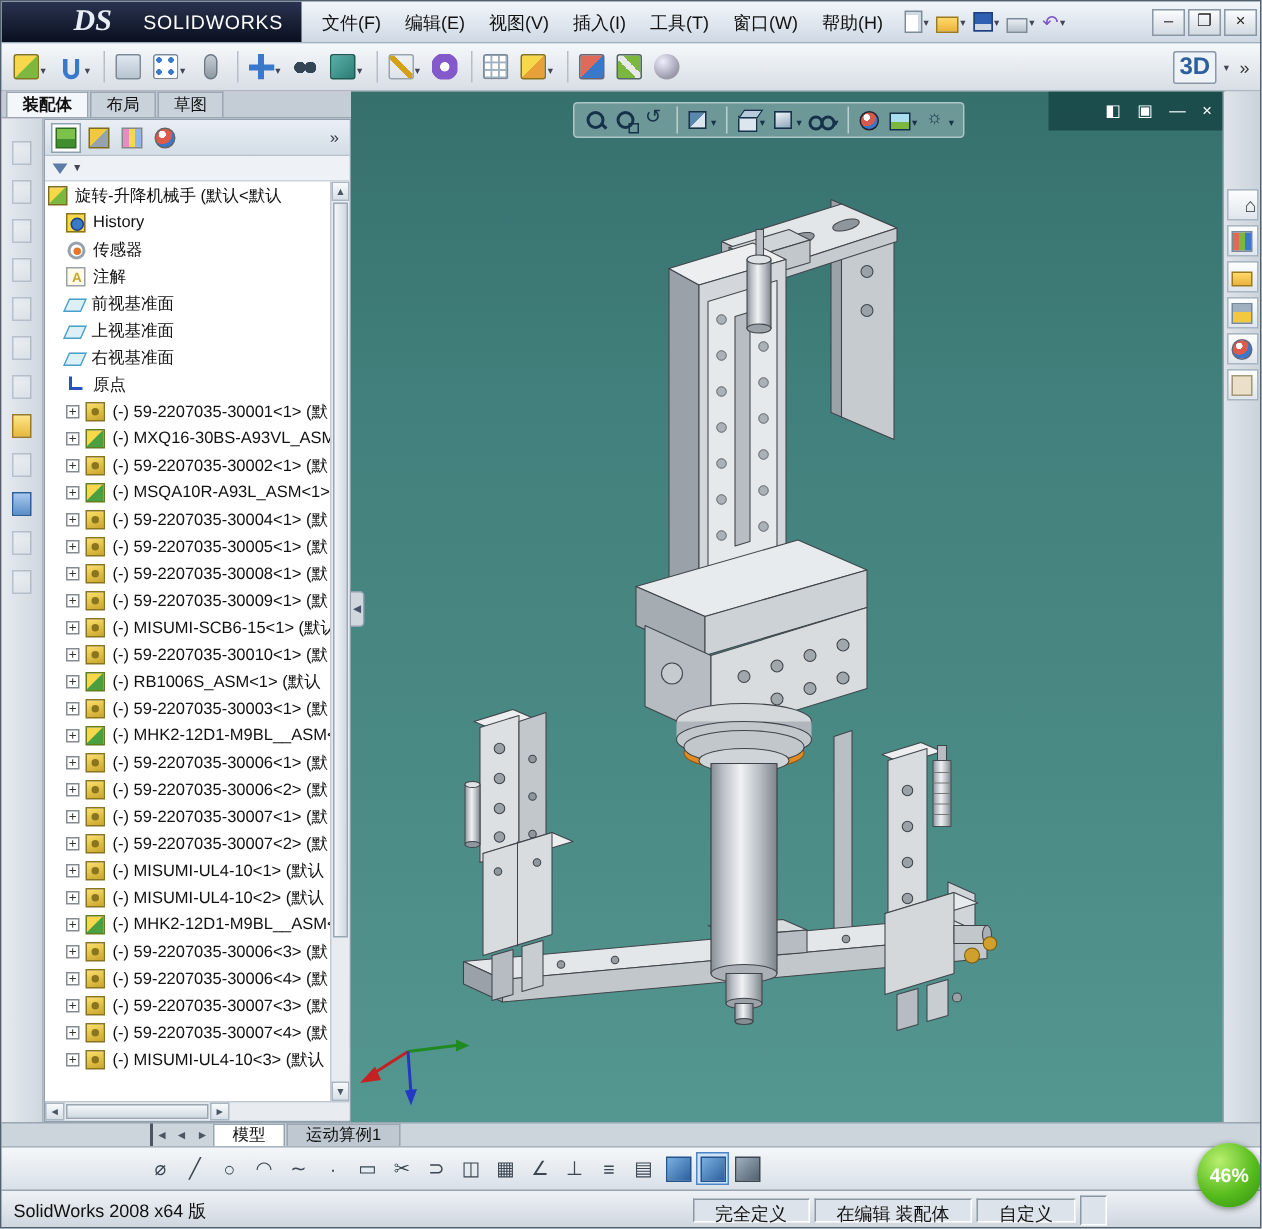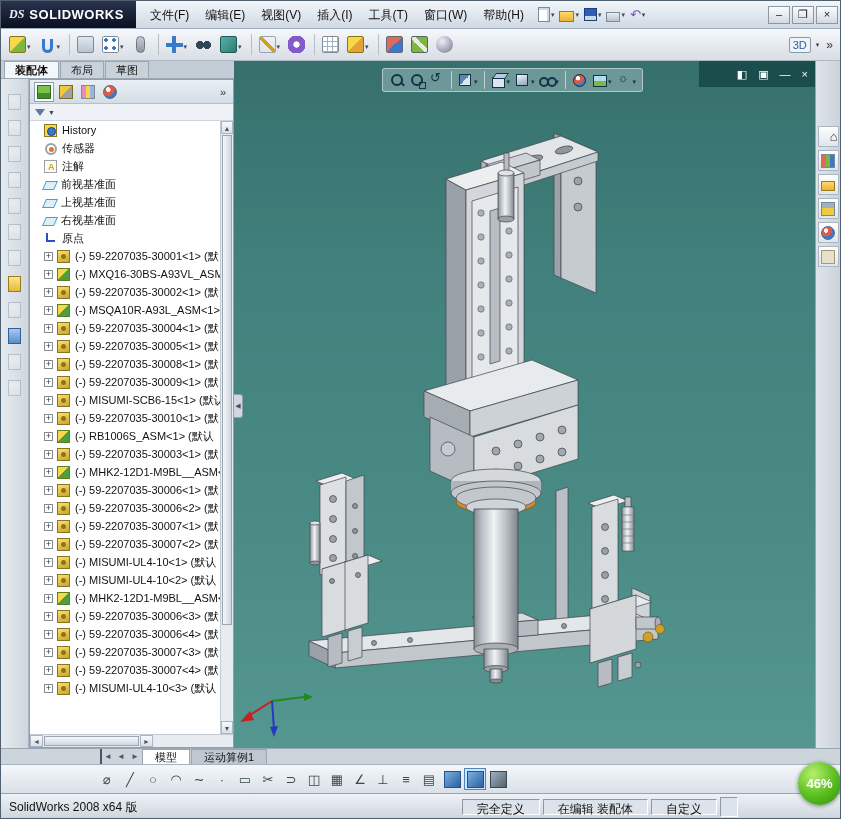--- a/index.html
+++ b/index.html
@@ -2,22 +2,22 @@
 <html><head>
 <meta charset="utf-8">
 <style>
 *{margin:0;padding:0;box-sizing:border-box;font-family:"Liberation Sans","DejaVu Sans",sans-serif;}
 body{background:#9aa5ad;}
 .app{position:relative;width:841px;height:819px;background:#d6dce3;border:1px solid #51606e;overflow:hidden;font-size:12px;color:#111;}
 
 
 .titlebar{position:absolute;left:0;top:0;width:841px;height:28px;display:flex;align-items:stretch;background:linear-gradient(#f2f6fa,#cfd9e4);border-bottom:1px solid #9fb0c0;}
 .logo{display:flex;align-items:center;gap:5px;padding:0 12px 0 8px;background:linear-gradient(#2a3350,#0a101f);color:#fff;}
-.logo-ds{font-style:italic;font-weight:bold;font-size:12px;color:#e8eef5;font-family:"Liberation Serif","DejaVu Serif",serif;}
-.logo-brand{font-weight:bold;letter-spacing:.5px;font-size:13px;}
+.logo-ds{font-style:italic;font-weight:bold;font-size:20px;color:#e8eef5;font-family:"Liberation Serif","DejaVu Serif",serif;margin-left:40px;}
+.logo-brand{font-weight:normal;letter-spacing:.5px;font-size:13px;margin-left:16px;}
 .menubar{display:flex;align-items:center;padding-left:6px;}
 .menu-item{padding:0 8px;line-height:26px;cursor:default;}
 .qtools{display:flex;align-items:center;gap:1px;margin-left:4px;}
 .qt-item{display:flex;align-items:center;padding:1px 2px;}
 .qchar{font-size:13px;color:#7a52c9;line-height:14px;}
 .qg{display:inline-block;}
 .g-new{width:12px;height:15px;background:#fff;border:1px solid #7d8a98;box-shadow:inset -3px 3px 0 -1px #cfd9e3;}
 .g-open{width:15px;height:11px;background:linear-gradient(#ffd969,#eab33c);border:1px solid #9c7a20;margin-top:3px;}
 .g-save{width:13px;height:13px;background:#2f5fb3;border:1px solid #1d3f7e;box-shadow:inset 0 -4px 0 #cfd9e3;}
 .g-print{width:14px;height:10px;background:linear-gradient(#e8edf2,#b8c2cc);border:1px solid #7d8a98;margin-top:4px;}
@@ -40,21 +40,21 @@
 .g-hide{background:radial-gradient(circle 4px at 5px 9px,#334455 95%,transparent),radial-gradient(circle 4px at 12px 9px,#334455 95%,transparent);}
 .g-feature{background:linear-gradient(135deg,#59b0a8,#2c7d74);border:1px solid #1d5a53;}
 .g-ref{background:linear-gradient(45deg,transparent 42%,#d4a017 42% 58%,transparent 58%);border:1px solid #9aa4ae;}
 .g-motion{background:radial-gradient(circle,#fff 24%,#8459c9 28% 74%,transparent 78%);}
 .g-bom{background:#fff;box-shadow:inset 0 0 0 1px #7d8a98;background-image:linear-gradient(#9fb0c0 1px,transparent 1px),linear-gradient(90deg,#9fb0c0 1px,transparent 1px);background-size:5px 5px;}
 .g-explode{background:linear-gradient(135deg,#f7d84a 50%,#e8a13a 50%);border:1px solid #84741c;}
 .g-interfere{background:linear-gradient(135deg,#e06a5a 50%,#3a79c9 50%);border:1px solid #667;}
 .g-measure{background:linear-gradient(45deg,#7cb83f 40%,#e8e8e8 40% 60%,#7cb83f 60%);border:1px solid #566;}
 .g-mass{background:radial-gradient(circle at 35% 30%,#eef,#99a 70%);border-radius:50%;}
 .tb-right{margin-left:auto;display:flex;align-items:center;gap:4px;padding-right:2px;}
-.g-3d{font-size:11px;font-weight:normal;color:#2c5f9e;border:1px solid #8a97a5;background:#eef3f8;padding:1px 3px;border-radius:2px;}
+.g-3d{font-size:16px;font-weight:bold;color:#2c5f9e;border:1px solid #8a97a5;background:#eef3f8;padding:1px 3px;border-radius:2px;}
 .tb-overflow{font-size:12px;color:#333;padding:0 3px;}
 
 
 .left-region{position:absolute;left:0;top:60px;width:233px;height:687px;display:flex;flex-direction:column;background:#f9a8d4;}
 .cmd-tabs{height:18px;display:flex;align-items:flex-end;padding-left:3px;background:#c4cdd6;border-bottom:1px solid #9aa6b2;}
 .cmd-tab{padding:1px 10px;font-size:11px;background:#c9d2da;border:1px solid #9aa6b2;border-bottom:none;margin-right:1px;line-height:14px;cursor:default;}
 .cmd-tab.tab-active{background:#f4f7fa;font-weight:bold;}
 .left-body{flex:1;display:flex;min-height:0;}
 
 
@@ -393,20 +393,24 @@
               </span>
             </span>
           <span class="ph-overflow">»</span>
         </div>
         <div class="filter-row">
           <span class="funnel"></span>
           <span class="filter-caret">▼</span>
         </div>
         <div class="tree-list">
           <div class="tree-rows">
+            <div class="tree-row root">
+              <span class="tico tico-assembly"></span>
+              <span class="tree-label">旋转-升降机械手 (默认&lt;默认</span>
+            </div>
             <div>
 
                 <div class="tree-row">
 
                   <span class="tico tico-history"></span>
                   <span class="tree-label">History</span>
                 </div>
 
                 <div class="tree-row">
 

